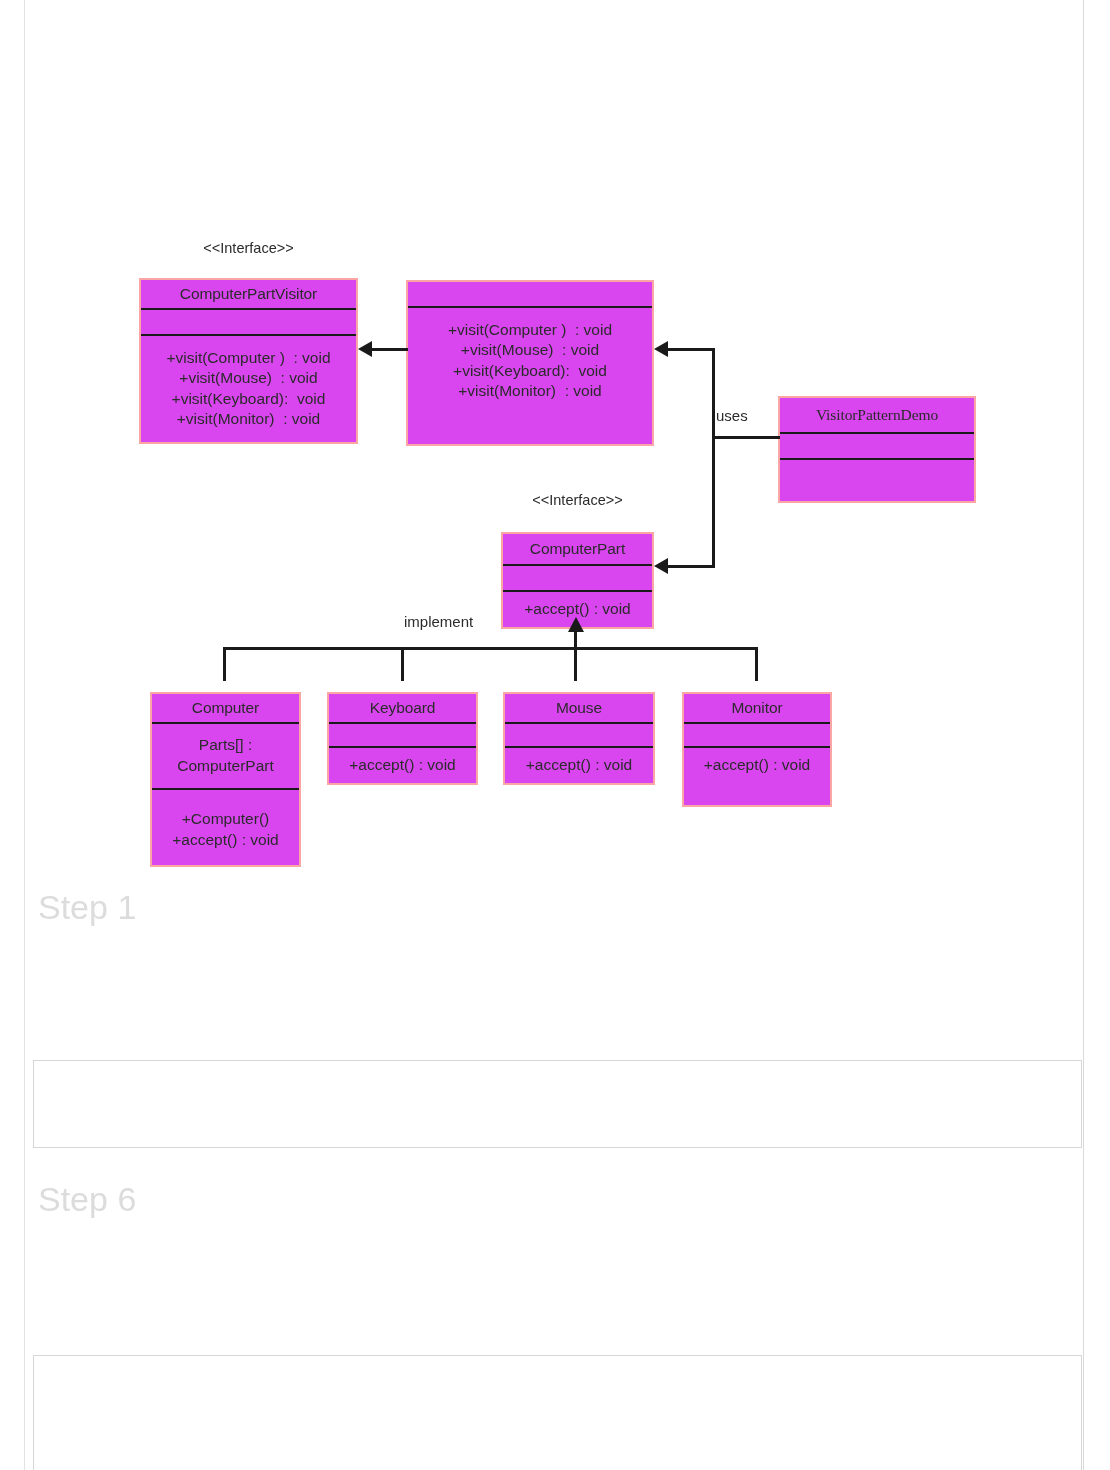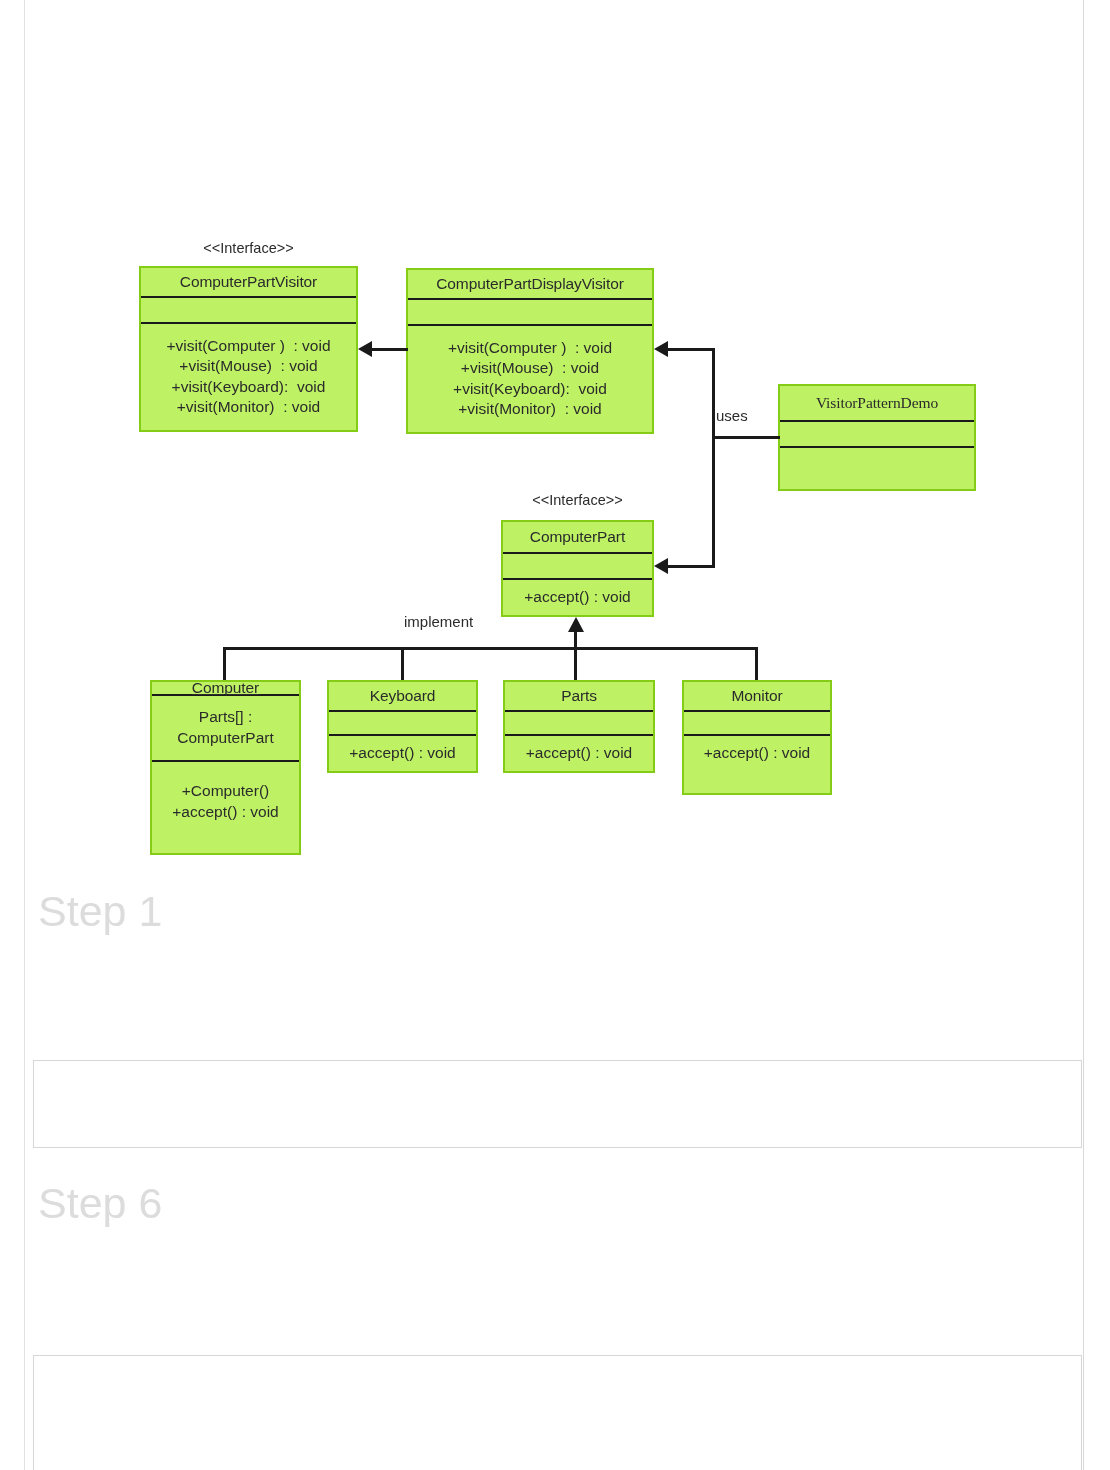--- a/index.html
+++ b/index.html
@@ -32,22 +32,23 @@
     position: absolute;
     left: 0;
     top: 0;
     width: 1110px;
     height: 880px;
   }
 
   .uml-class {
     position: absolute;
     box-sizing: border-box;
-    border: 2px solid #84cc16;
-    background: #bef264;
+    border: 2px solid #fca5a5;
+    background: #d946ef;
+    margin-top: 12px;
   }
   .uml-compartment {
     box-sizing: border-box;
     text-align: center;
     color: #2b2b2b;
     font-size: 15.5px;
     line-height: 1.32;
     display: flex;
     flex-direction: column;
     justify-content: center;
@@ -100,21 +101,21 @@
   }
   .arrow-up {
     border-left: 8px solid transparent;
     border-right: 8px solid transparent;
     border-bottom: 15px solid #1a1a1a;
   }
 
   
   .step-heading {
     position: absolute;
-    font-size: 43px;
+    font-size: 34px;
     color: #dcdcdc;
     line-height: 1;
     white-space: nowrap;
   }
   .code-block {
     position: absolute;
     box-sizing: border-box;
     border: 1px solid #d6d6d6;
     background: #ffffff;
   }
@@ -133,21 +134,20 @@
     <div class="uml-compartment divider" style="height:26px;"></div>
     <div class="uml-compartment uml-members" style="height:106px;">
       <span>+visit(Computer )  : void</span>
       <span>+visit(Mouse)  : void</span>
       <span>+visit(Keyboard):  void</span>
       <span>+visit(Monitor)  : void</span>
     </div>
   </div>
 
   <div class="uml-class" style="left:406px; top:268px; width:248px; height:166px;">
-    <div class="uml-compartment divider uml-name" style="height:30px;">ComputerPartDisplayVisitor</div>
     <div class="uml-compartment divider" style="height:26px;"></div>
     <div class="uml-compartment uml-members" style="height:106px;">
       <span>+visit(Computer )  : void</span>
       <span>+visit(Mouse)  : void</span>
       <span>+visit(Keyboard):  void</span>
       <span>+visit(Monitor)  : void</span>
     </div>
   </div>
 
   <div class="line-h" style="left:372px; top:348px; width:36px;"></div>
@@ -179,41 +179,41 @@
   <div class="edge-label" style="left:404px; top:613px;">implement</div>
   <div class="line-v" style="left:574px; top:632px; height:18px;"></div>
   <div class="arrow arrow-up" style="left:568px; top:617px;"></div>
   <div class="line-h" style="left:223px; top:647px; width:535px;"></div>
   <div class="line-v" style="left:223px; top:647px; height:34px;"></div>
   <div class="line-v" style="left:401px; top:647px; height:34px;"></div>
   <div class="line-v" style="left:574px; top:647px; height:34px;"></div>
   <div class="line-v" style="left:755px; top:647px; height:34px;"></div>
 
   <div class="uml-class" style="left:150px; top:680px; width:151px; height:175px;">
-    <div class="uml-compartment divider uml-name" style="height:14px;text-decoration:underline;">Computer</div>
+    <div class="uml-compartment divider uml-name" style="height:30px;">Computer</div>
     <div class="uml-compartment divider uml-members" style="height:66px;text-align:right;">
       <span>Parts[] :</span>
       <span>ComputerPart</span>
     </div>
     <div class="uml-compartment uml-members" style="height:80px;">
       <span>+Computer()</span>
       <span>+accept() : void</span>
     </div>
   </div>
 
   <div class="uml-class" style="left:327px; top:680px; width:151px; height:93px;">
     <div class="uml-compartment divider uml-name" style="height:30px;">Keyboard</div>
     <div class="uml-compartment divider" style="height:24px;"></div>
     <div class="uml-compartment uml-members" style="height:35px;">
       <span>+accept() : void</span>
     </div>
   </div>
 
   <div class="uml-class" style="left:503px; top:680px; width:152px; height:93px;">
-    <div class="uml-compartment divider uml-name" style="height:30px;">Parts</div>
+    <div class="uml-compartment divider uml-name" style="height:30px;">Mouse</div>
     <div class="uml-compartment divider" style="height:24px;"></div>
     <div class="uml-compartment uml-members" style="height:35px;">
       <span>+accept() : void</span>
     </div>
   </div>
 
   <div class="uml-class" style="left:682px; top:680px; width:150px; height:115px;">
     <div class="uml-compartment divider uml-name" style="height:30px;">Monitor</div>
     <div class="uml-compartment divider" style="height:24px;"></div>
     <div class="uml-compartment uml-members" style="height:35px;">

